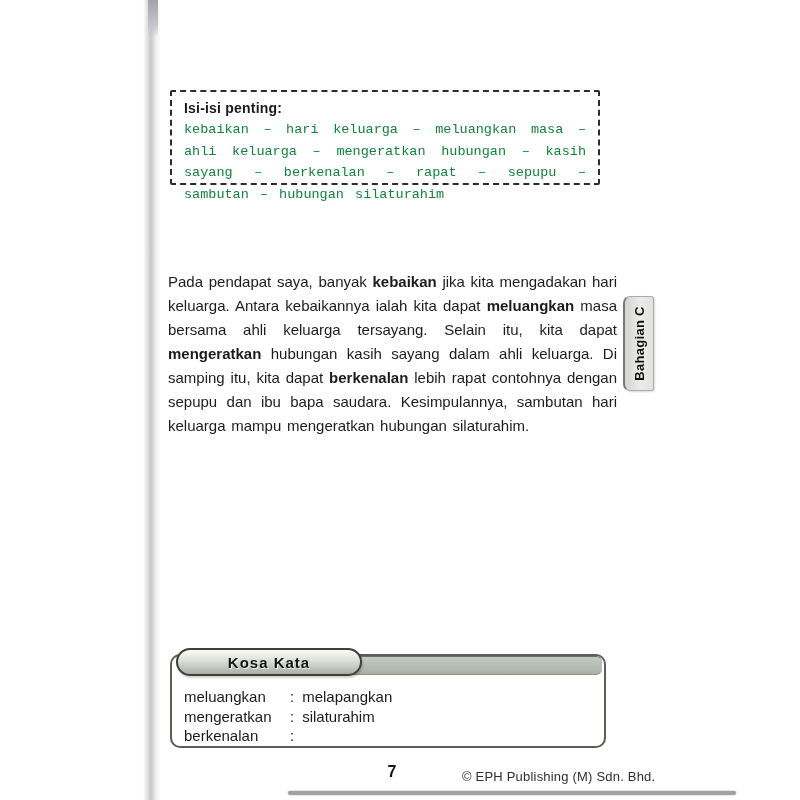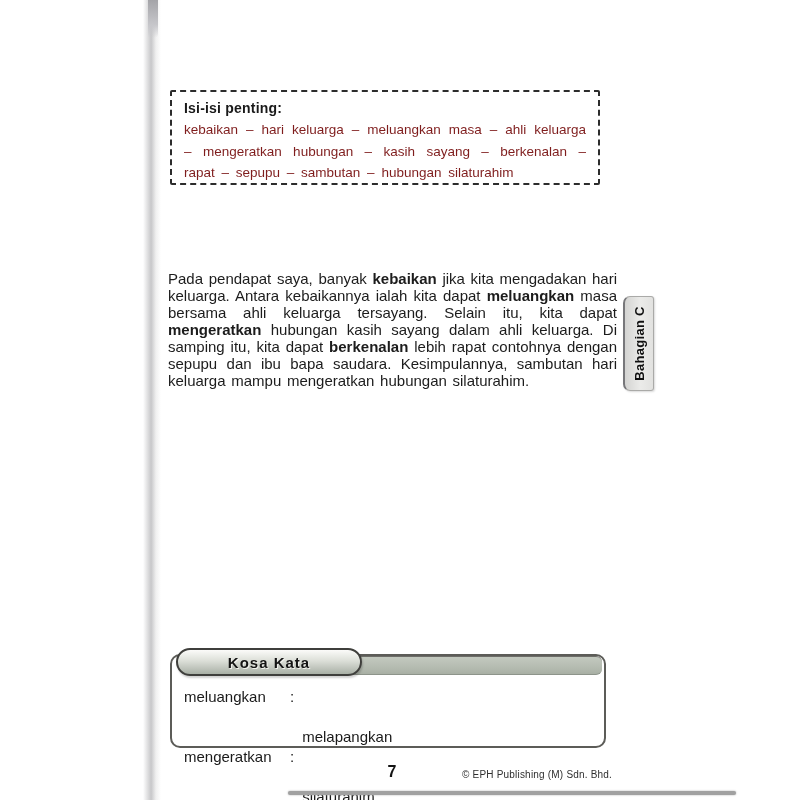--- a/index.html
+++ b/index.html
@@ -24,37 +24,37 @@
   
   .dashed-box{
     position:absolute;left:170px;top:90px;width:430px;height:95px;
     border:2px dashed #2c2c2c;border-radius:2px;
     padding:6px 12px 0 12px;box-sizing:border-box;
     background:#ffffff;
   }
   .dashed-title{font-size:14px;font-weight:bold;line-height:21px;letter-spacing:.2px;}
   .dashed-keywords{
     font-size:13.5px;line-height:21.5px;text-align:justify;
-    word-spacing:3px;color:#7f1d1d;
+    word-spacing:3px;color:#15803d;font-family:Liberation Mono, monospace;
   }
 
   
   .answer-badge{
     position:absolute;left:180px;top:226px;width:104px;height:30px;
     border:2px solid #3a3a3a;border-radius:8px;
     background:linear-gradient(155deg,#f2f4f0 0%,#d6dbd5 55%,#bec5be 100%);
     box-shadow:4px 4px 0 -1px #969c96;
     display:flex;align-items:center;justify-content:center;
   }
   .answer-badge span{font-size:16px;font-weight:bold;color:#0e0e0e;letter-spacing:.5px;}
 
   
   .answer-paragraph{
     position:absolute;left:168px;top:270px;width:449px;
-    font-size:15px;line-height:17px;text-align:justify;
+    font-size:15px;line-height:24px;text-align:justify;
     word-spacing:1.5px;margin:0;color:#1c1c1c;
   }
   .answer-paragraph .bold{font-weight:bold;}
 
   
   .side-tab{
     position:absolute;left:623px;top:296px;width:28px;height:93px;
     background:linear-gradient(90deg,#d4d4d2 0%,#ebebe9 55%,#e2e2e0 100%);
     border:1px solid #aaaaa8;border-left:2px solid #77777a;
     border-radius:7px 3px 3px 7px;
@@ -86,29 +86,29 @@
     box-sizing:border-box;box-shadow:1px 2px 2px rgba(0,0,0,.18);
   }
   .kosa-pill span{
     font-size:15px;font-weight:bold;color:#141414;letter-spacing:1px;
     text-shadow:1px 1px 0 #f2f2ee;
   }
   .kosa-list{position:absolute;left:184px;top:687px;width:406px;font-size:15px;line-height:19.5px;}
   .vocab-row{display:flex;}
   .vocab-term{width:106px;flex:0 0 auto;}
   .vocab-colon{flex:0 0 auto;}
-  .vocab-def{margin-left:8px;margin-top:40px;}
+  .vocab-def{margin-left:8px;}
 
   
   .page-number{
     position:absolute;left:380px;top:763px;width:24px;text-align:center;
     font-size:16px;font-weight:bold;color:#141414;
   }
   .publisher{
-    position:absolute;left:462px;top:769px;font-size:10px;color:#2f2f2f;letter-spacing:.2px;
+    position:absolute;left:462px;top:769px;font-size:13px;color:#2f2f2f;letter-spacing:.2px;
   }
   .bottom-scan-line{
     position:absolute;left:288px;top:791px;width:448px;height:4px;
     background:#a1a1a1;border-radius:2px;box-shadow:0 0 2px #aaa;
   }
 </style>
 </head>
 <body>
 
 <div class="canvas">

